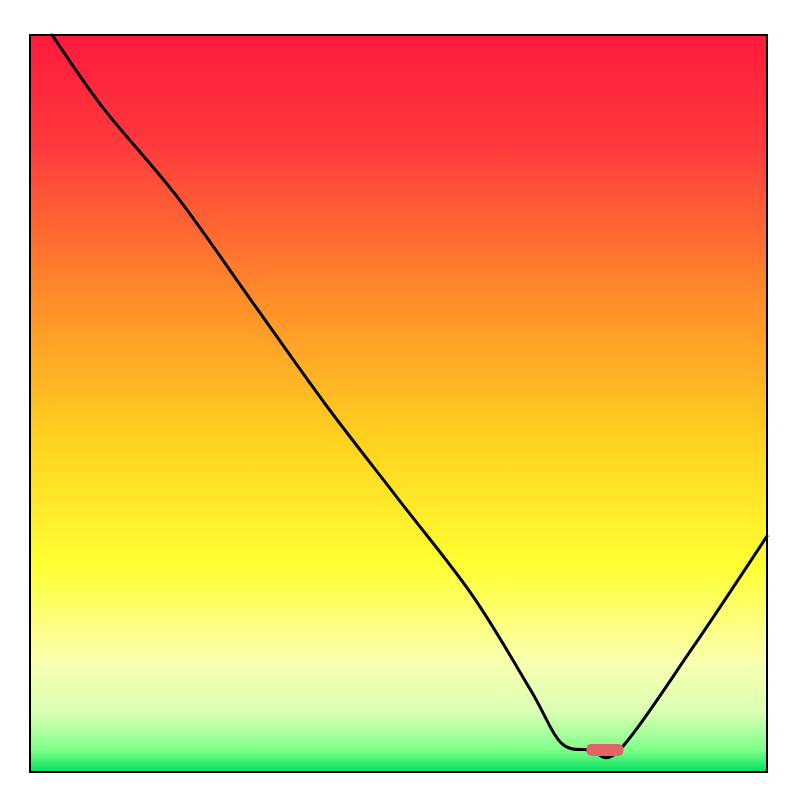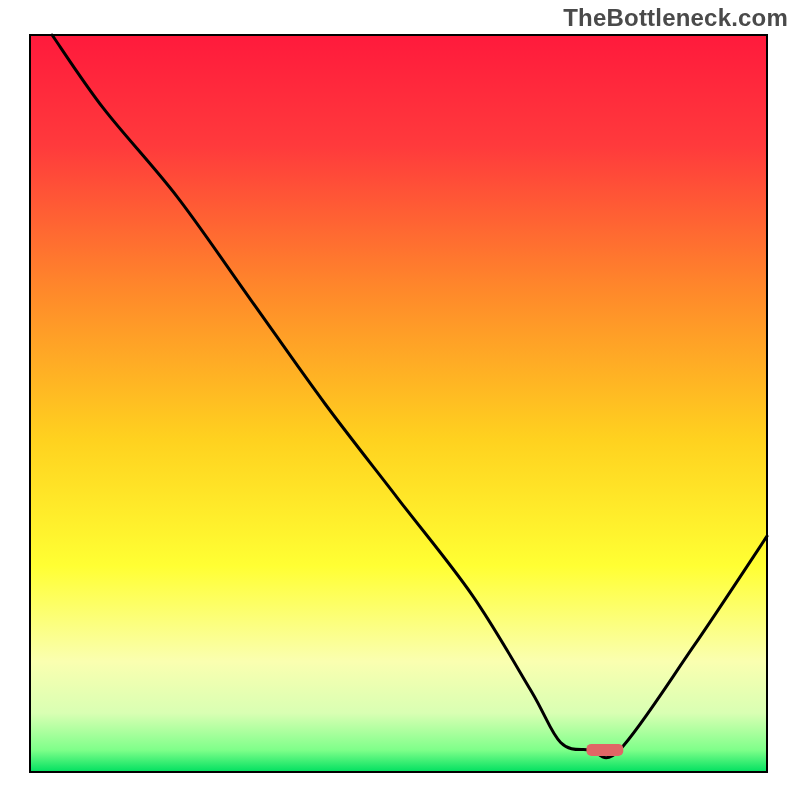--- a/index.html
+++ b/index.html
@@ -29,21 +29,20 @@
   svg.chart {
     position: absolute;
     top: 0;
     left: 0;
   }
 </style>
 </head>
 <body>
 
 <div class="frame">
-  <div class="watermark">TheBottleneck.com</div>
 
   <svg class="chart" width="800" height="800">
     <defs>
       <linearGradient id="bg-grad" x1="0" y1="0" x2="0" y2="1">
 
       <stop offset="0%" stop-color="#ff1a3c"></stop>
           <stop offset="15%" stop-color="#ff3a3c"></stop>
           <stop offset="35%" stop-color="#ff8a2a"></stop>
           <stop offset="55.00000000000001%" stop-color="#ffd21f"></stop>
           <stop offset="72%" stop-color="#ffff33"></stop>

